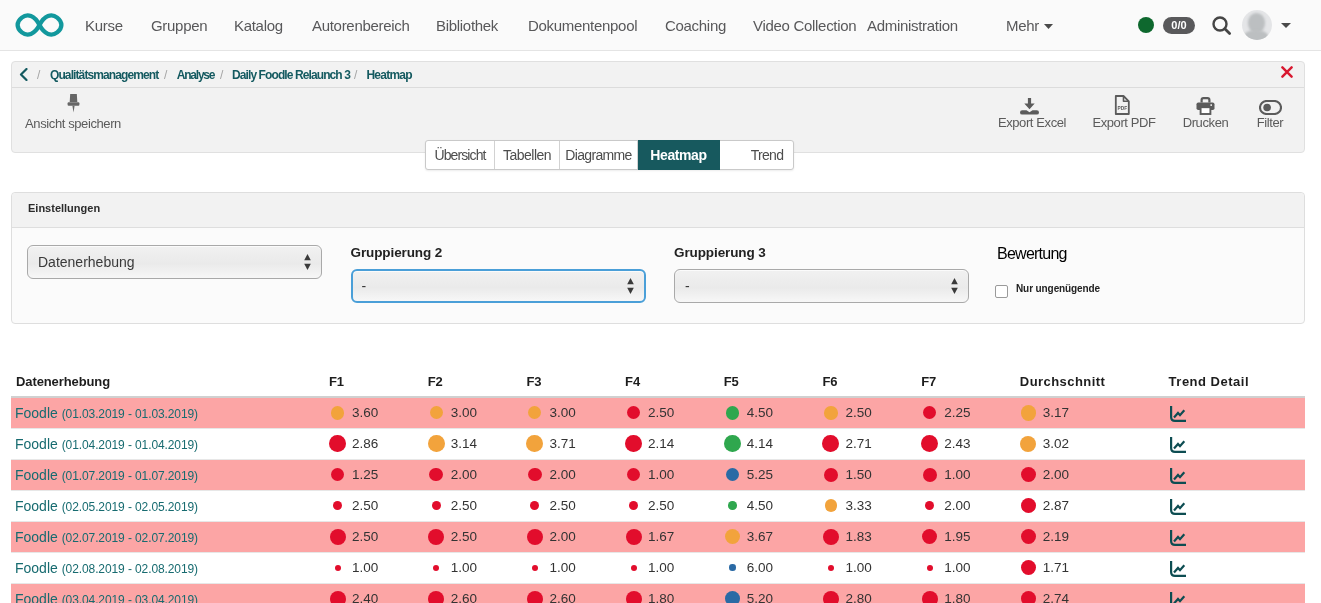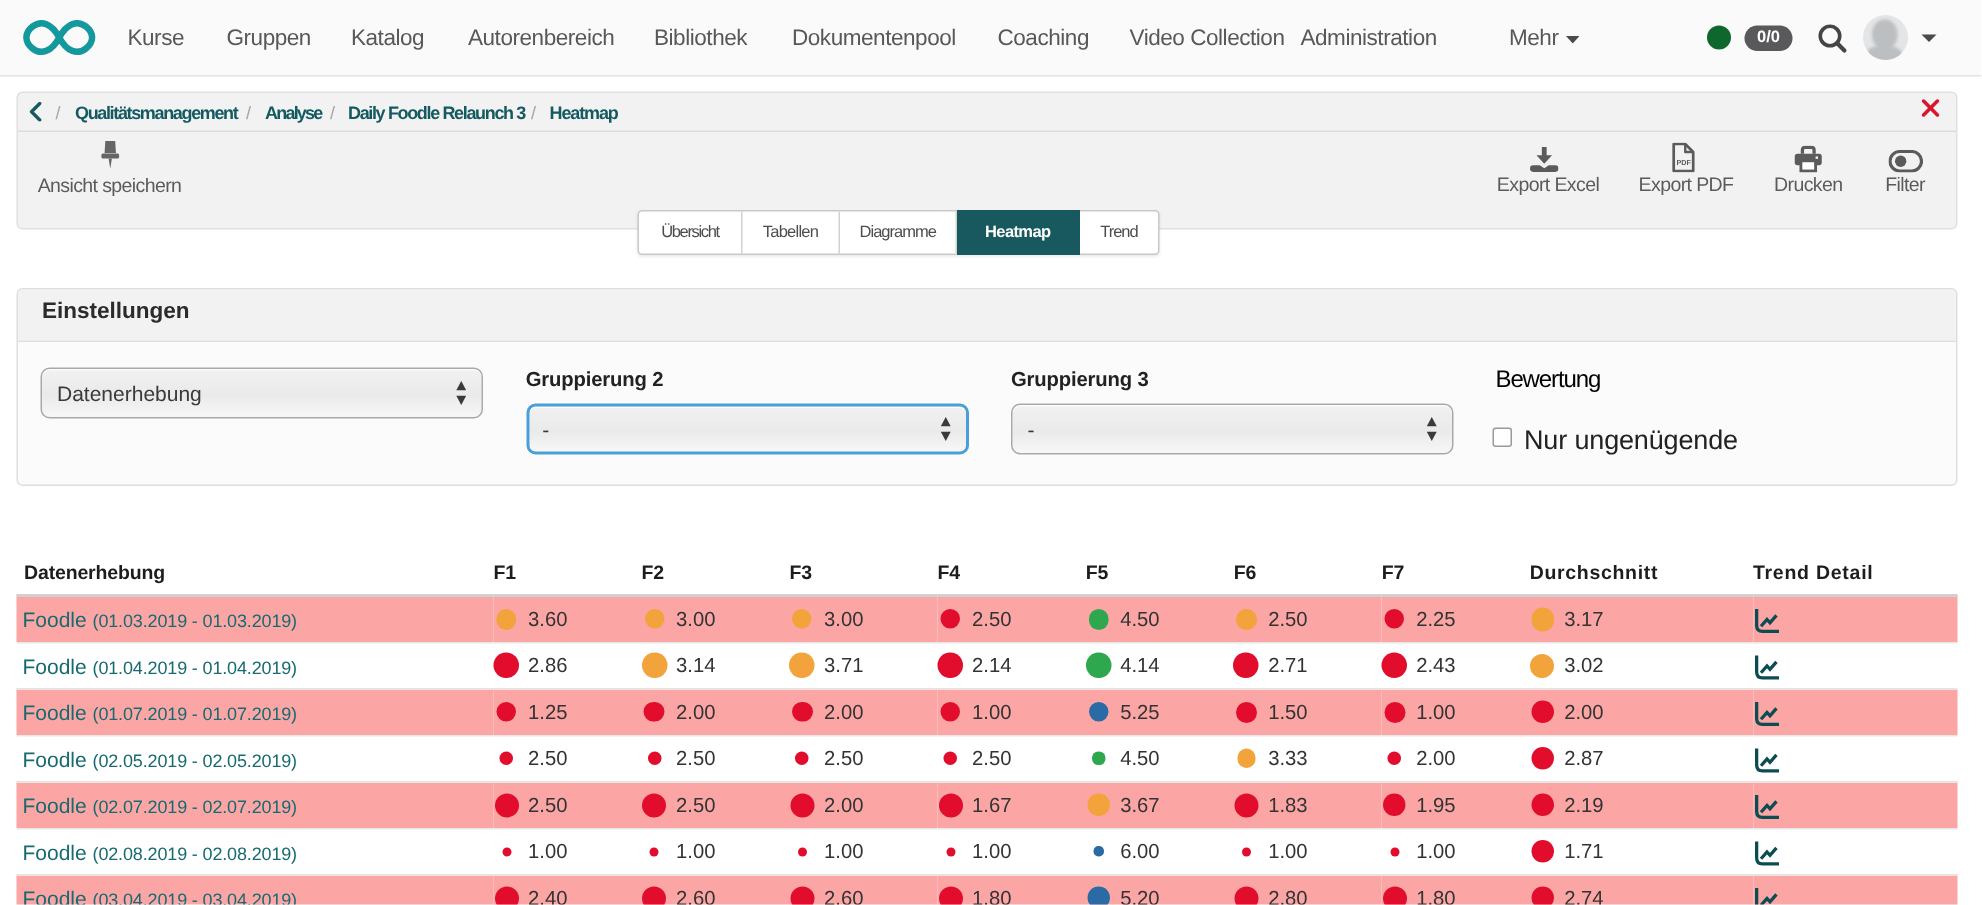--- a/index.html
+++ b/index.html
@@ -22,34 +22,34 @@
 .closex { position:absolute; right:11px; top:4px; width:12px; height:12px; }
 .tool-left { position:absolute; left:-19px; top:31px; width:160px; text-align:center; }
 .tool-left svg { display:block; margin:0 auto; }
 .tool-left .lbl { font-size:13px; color:#5b5b5b; margin-top:1px; letter-spacing:-0.4px; }
 .rtool .lbl { font-size:13px; color:#5b5b5b; margin-top:0px; letter-spacing:-0.4px; }
 .rtools { position:absolute; left:0; top:33px; width:100%; height:50px; }
 .rtool { position:absolute; text-align:center; }
 .rtool .ic { height:20px; display:flex; align-items:flex-end; justify-content:center; }
 
 .tabs { position:absolute; left:413px; top:78px; height:30px; display:flex; background:#fff; border:1px solid #c9c9c9; border-radius:3px; z-index:5; box-shadow:0 1px 2px rgba(0,0,0,0.08); }
-.tab { font-size:11px; color:#4d4d4d; line-height:28px; text-align:center; border-right:1px solid #d2d2d2; }
-.tab:last-child { border-right:none; }
+.tab { font-size:14px; color:#4d4d4d; line-height:28px; text-align:center; border-right:1px solid #d2d2d2; }
+.tab:last-child { border-right:none;margin-left:21px; }
 .tab.active { background:#17595e; color:#fff; font-weight:bold; border-right-color:#17595e; margin:-1px 0 -1px 0; line-height:30px; }
 
 .panel2 { position:absolute; left:11px; top:192px; width:1294px; height:132px; background:#fbfbfb; border:1px solid #dedede; border-radius:4px; }
-.p2head { height:35px; background:#f2f2f2; border-bottom:1px solid #dedede; border-radius:4px 4px 0 0; font-size:15px; font-weight:bold; color:#2b2b2b; line-height:30px; padding-left:16px; }
+.p2head { height:35px; background:#f2f2f2; border-bottom:1px solid #dedede; border-radius:4px 4px 0 0; font-size:11px; font-weight:bold; color:#2b2b2b; line-height:30px; padding-left:16px; }
 .grp { position:absolute; top:52px; }
 .grp .glabel { font-size:13.5px; font-weight:bold; color:#222; height:16px; margin-bottom:8px; letter-spacing:-0.1px; }
 .sel { width:295px; height:34px; border:1px solid #a9a9a9; border-radius:6px; background:linear-gradient(180deg,#f1f1f1 0%,#eaeaea 55%,#f7f7f7 100%); font-size:14px; color:#3a3a3a; line-height:32px; padding-left:10px; position:relative; box-shadow:inset 0 1px 0 #fbfbfb; }
 .sel.focus { border:2px solid #4a9fd8; line-height:30px; padding-left:9px; }
 .updown { position:absolute; right:10px; top:50%; transform:translateY(-50%); }
 .bew { position:absolute; left:983px; top:52px; }
 .cb { position:absolute; left:0px; top:40px; width:13px; height:13px; border:1px solid #9a9a9a; border-radius:2px; background:#fff; }
-.cblbl { position:absolute; left:21px; top:38px; font-size:18px; color:#222; white-space:nowrap; letter-spacing:-0.1px; }
+.cblbl { position:absolute; left:21px; top:38px; font-size:10px; color:#222; white-space:nowrap; letter-spacing:-0.1px;font-weight:bold; }
 
 .tblwrap { position:absolute; left:11px; top:367px; width:1294px; }
 table { border-collapse:collapse; table-layout:fixed; width:1294px; }
 th { font-size:13px; font-weight:bold; color:#1d1d1d; text-align:left; height:30px; vertical-align:middle; padding:0; border-bottom:2px solid #d0d0d0; letter-spacing:-0.1px; }
 th.first { padding-left:5px; }
 td { height:31px; vertical-align:middle; padding:0; font-size:13.5px; color:#333; border-bottom:1px solid #e7e7e7; }
 tr.odd td { background:#fca5a5; }
 td.first { padding-left:4px; font-size:14px; color:#176b70; white-space:nowrap; }
 td.first .dt { font-size:12px; letter-spacing:-0.1px; }
 .cell { display:flex; align-items:center; }

